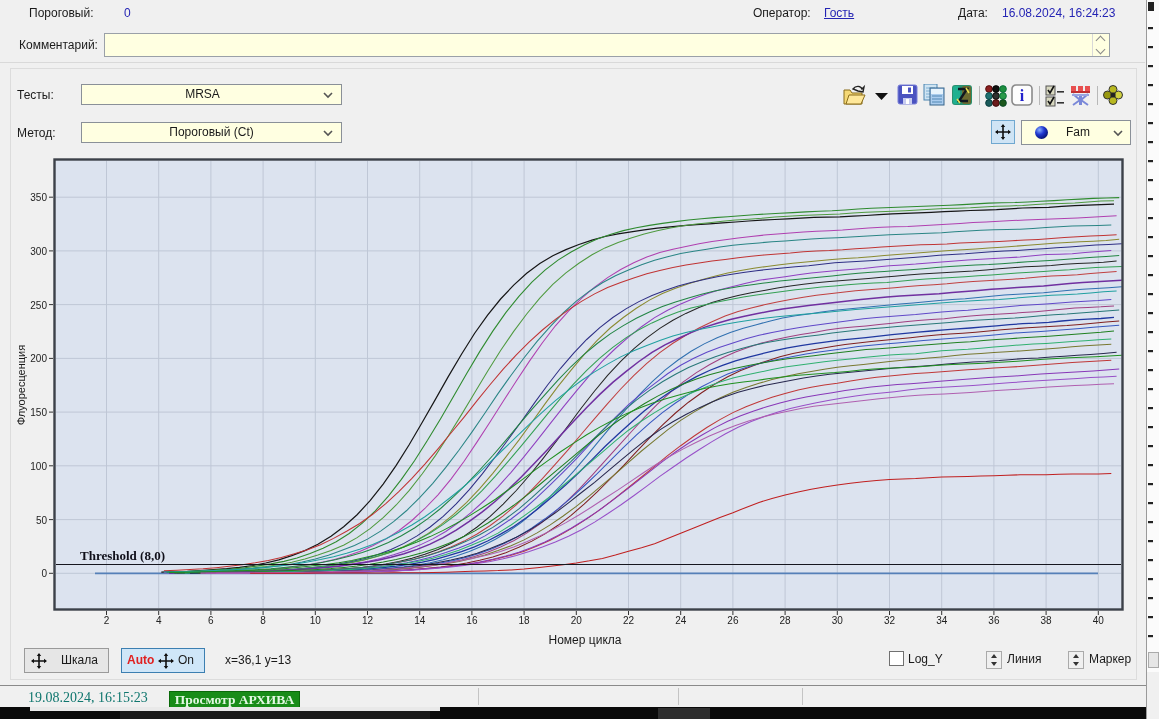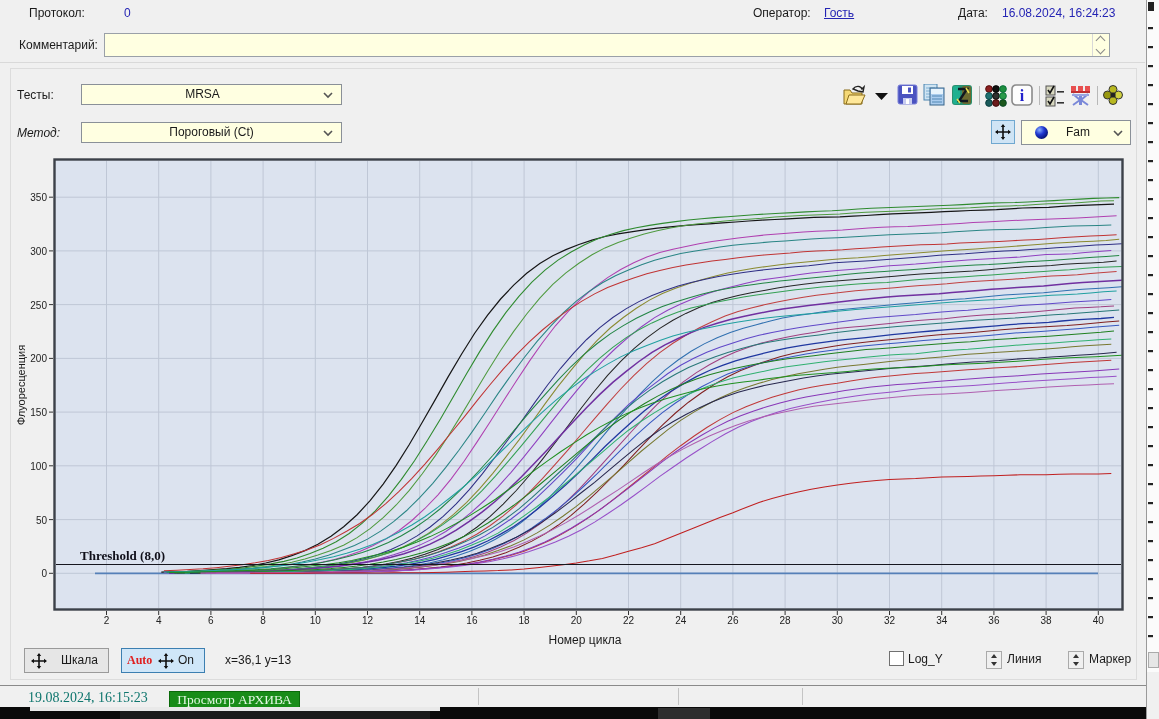--- a/index.html
+++ b/index.html
@@ -6,21 +6,21 @@
   body{width:1159px;height:719px;position:relative;overflow:hidden;
        background:#f0f0f0;font-family:"Liberation Sans",sans-serif;font-size:12px;color:#1a1a1a;}
   .abs{position:absolute;}
   .blue{color:#2424b4;}
   .yel{background:#ffffe1;border:1px solid #9aa0a8;box-sizing:border-box;}
   .combo{background:#ffffe1;border:1px solid #8a9098;box-sizing:border-box;}
 </style>
 </head>
 <body>
 
-<div class="abs" style="left:29px;top:6px;">Протокол:</div>
+<div class="abs" style="left:29px;top:6px;">Пороговый:</div>
 <div class="abs blue" style="left:124px;top:6px;">0</div>
 <div class="abs" style="left:753px;top:6px;">Оператор:</div>
 <div class="abs blue" style="left:824px;top:6px;text-decoration:underline;">Гость</div>
 <div class="abs" style="left:958px;top:6px;">Дата:</div>
 <div class="abs blue" style="left:1002px;top:6px;">16.08.2024, 16:24:23</div>
 
 <div class="abs" style="left:19px;top:38px;">Комментарий:</div>
 <div class="abs yel" style="left:104px;top:33px;width:1006px;height:24px;"></div>
 <div class="abs" style="left:1092px;top:34px;width:16px;height:22px;background:#ffffe1;border-left:1px solid #d8d8d8;">
   <div style="position:absolute;left:4px;top:3px;width:6px;height:6px;border-left:1px solid #888;border-top:1px solid #888;transform:rotate(45deg);"></div>
@@ -29,21 +29,21 @@
 <div class="abs" style="left:0px;top:62px;width:1145px;height:1px;background:#d9d9d9;"></div>
 
 <div class="abs" style="left:10px;top:68px;width:1125px;height:610px;border:1px solid #dcdcdc;background:#f0f0f0;"></div>
 
 <div class="abs" style="left:17px;top:88px;">Тесты:</div>
 <div class="abs combo" style="left:81px;top:84px;width:261px;height:21px;"></div>
 <div class="abs" style="left:81px;top:84px;width:243px;height:21px;text-align:center;line-height:21px;">MRSA</div>
 <svg class="abs" style="left:322px;top:89px;" width="12" height="12">
     <path d="M2 4 L6 8 L10 4" fill="none" stroke="#555" stroke-width="1.6"></path>
   </svg>
-<div class="abs" style="left:17px;top:126px;font-style:italic;">Метод:</div>
+<div class="abs" style="left:17px;top:126px;">Метод:</div>
 <div class="abs combo" style="left:81px;top:122px;width:261px;height:21px;"></div>
 <div class="abs" style="left:81px;top:122px;width:261px;height:21px;text-align:center;line-height:21px;">Пороговый (Ct)</div>
 <svg class="abs" style="left:322px;top:127px;" width="12" height="12">
     <path d="M2 4 L6 8 L10 4" fill="none" stroke="#555" stroke-width="1.6"></path>
   </svg>
 
 <svg class="abs" style="left:843px;top:84px;" width="290" height="24" shape-rendering="auto">
 
   <g transform="translate(0,1)">
     <path d="M1 6 L1 19 L19 19 L19 8 L9 8 L7 5 L1 5 Z" fill="#f5d876" stroke="#8a6d1a" stroke-width="1"></path>
@@ -285,21 +285,21 @@
 </svg>
 
 <div class="abs" style="left:24px;top:648px;width:85px;height:25px;background:#e6e6e6;border:1px solid #9a9a9a;box-sizing:border-box;"></div>
 <svg class="abs" style="left:31px;top:653px;" width="16" height="16">
   <path d="M8 1 L8 15 M1 8 L15 8" stroke="#111" stroke-width="1.6"></path>
   <path d="M8 0 L5.8 3 L10.2 3 Z M8 16 L5.8 13 L10.2 13 Z M0 8 L3 5.8 L3 10.2 Z M16 8 L13 5.8 L13 10.2 Z" fill="#111"></path>
 </svg>
 <div class="abs" style="left:52px;top:648px;width:55px;height:25px;text-align:center;line-height:25px;">Шкала</div>
 
 <div class="abs" style="left:121px;top:648px;width:84px;height:25px;background:#cfe6f8;border:1px solid #3c7fb1;box-sizing:border-box;"></div>
-<div class="abs" style="left:127px;top:648px;height:39px;line-height:25px;color:#e02020;font-weight:bold;font-family:Liberation Serif, serif;">Auto</div>
+<div class="abs" style="left:127px;top:648px;height:39px;line-height:25px;color:#e02020;font-weight:bold;">Auto</div>
 <svg class="abs" style="left:158px;top:653px;" width="16" height="16">
   <path d="M8 1 L8 15 M1 8 L15 8" stroke="#111" stroke-width="1.6"></path>
   <path d="M8 0 L5.8 3 L10.2 3 Z M8 16 L5.8 13 L10.2 13 Z M0 8 L3 5.8 L3 10.2 Z M16 8 L13 5.8 L13 10.2 Z" fill="#111"></path>
 </svg>
 <div class="abs" style="left:178px;top:648px;height:18px;line-height:25px;">On</div>
 
 <div class="abs" style="left:225px;top:648px;height:25px;line-height:25px;">x=36,1 y=13</div>
 
 <div class="abs" style="left:889px;top:651px;width:15px;height:15px;background:#fff;border:1px solid #707070;box-sizing:border-box;"></div>
 <div class="abs" style="left:908px;top:648px;height:22px;line-height:22px;">Log_Y</div>
@@ -319,21 +319,21 @@
 </div>
 <div class="abs" style="left:1089px;top:648px;height:22px;line-height:22px;">Маркер</div>
 
 <div class="abs" style="left:0px;top:685px;width:1159px;height:1px;background:#8a8a8a;"></div>
 <div class="abs" style="left:0px;top:686px;width:1159px;height:21px;background:#f0f0f0;"></div>
 <div class="abs" style="left:478px;top:688px;width:1px;height:17px;background:#c4c4c4;"></div>
 <div class="abs" style="left:678px;top:688px;width:1px;height:17px;background:#c4c4c4;"></div>
 <div class="abs" style="left:802px;top:688px;width:1px;height:17px;background:#c4c4c4;"></div>
 <div class="abs" style="left:28px;top:690px;font-family:'Liberation Serif',serif;font-size:14px;color:#0f766e;">19.08.2024, 16:15:23</div>
 <div class="abs" style="left:169px;top:691px;width:131px;height:17px;background:#188c18;border:1px solid #0a6a0a;box-sizing:border-box;text-align:center;">
-  <span style="font-family:'Liberation Serif',serif;font-size:13.5px;font-weight:normal;color:#e2f8e2;line-height:16px;text-align:right;">Просмотр АРХИВА</span>
+  <span style="font-family:'Liberation Serif',serif;font-size:13.5px;font-weight:bold;color:#e2f8e2;line-height:16px;text-align:right;">Просмотр АРХИВА</span>
 </div>
 
 <div class="abs" style="left:0px;top:707px;width:1159px;height:12px;background:#0a0a0a;"></div>
 <div class="abs" style="left:30px;top:707px;width:410px;height:4px;background:#e9e9e9;"></div>
 <div class="abs" style="left:120px;top:711px;width:310px;height:8px;background:#1b1b1b;"></div>
 <div class="abs" style="left:658px;top:708px;width:52px;height:11px;background:#2e2e2e;"></div>
 
 <div class="abs" style="left:1146px;top:0px;width:13px;height:719px;background:#fbfbfb;border-left:1px solid #9a9a9a;box-sizing:border-box;"></div>
 <div class="abs" style="left:1148px;top:2px;width:6px;height:9px;background:#222;"></div>
 <svg class="abs" style="left:1147px;top:0px;" width="12" height="719">

